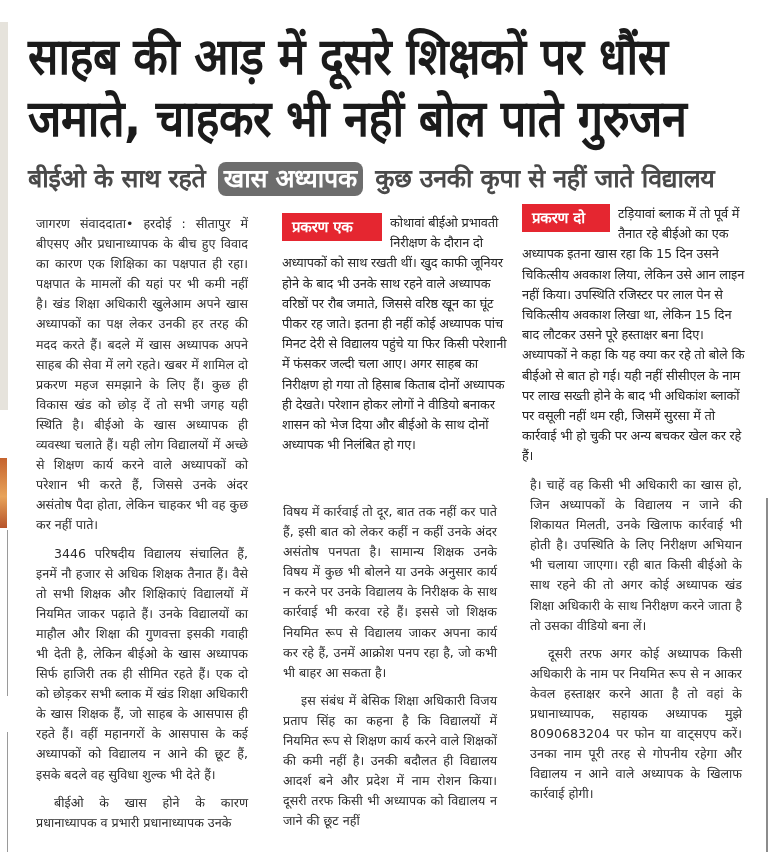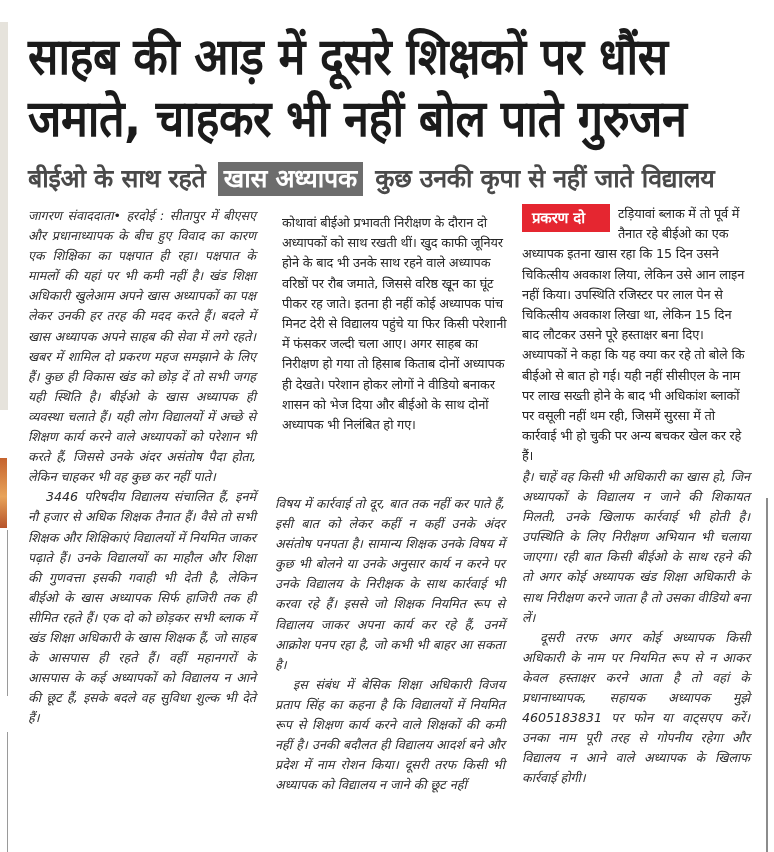--- a/index.html
+++ b/index.html
@@ -65,32 +65,32 @@
       font-weight: bold;
       letter-spacing: -0.3px;
     }
     .subhead .highlight {
       display: inline-block;
       background: #6d6d6d;
       color: #ffffff;
       padding: 0 6px;
       line-height: 34px;
       margin: 0 4px;
+      border-radius: 8px;
     }
 
     .col {
       position: absolute;
       font-size: 12.6px;
       line-height: 20.1px;
       color: #2b2b2b;
       text-align: justify;
     }
     .col p {
-      margin: 0;
-      font-style: italic;
+      margin: 8px;
     }
     .col p.indent { text-indent: 18px; }
     .col-1 { left: 28px; top: 206px; width: 228px; }
     .col-2-bottom { left: 275px; top: 494px; width: 230px; }
     .col-3-bottom { left: 522px; top: 467px; width: 228px; }
 
     .box {
       position: absolute;
       font-size: 12.8px;
       line-height: 20.2px;
@@ -139,36 +139,38 @@
 
 <div class="subhead">
   <span>बीईओ के साथ रहते</span>
   <span class="highlight">खास अध्यापक</span>
   <span>कुछ उनकी कृपा से नहीं जाते विद्यालय</span>
 </div>
 
 <div class="col col-1">
   <p>जागरण संवाददाता• हरदोई : सीतापुर में बीएसए और प्रधानाध्यापक के बीच हुए विवाद का कारण एक शिक्षिका का पक्षपात ही रहा। पक्षपात के मामलों की यहां पर भी कमी नहीं है। खंड शिक्षा अधिकारी खुलेआम अपने खास अध्यापकों का पक्ष लेकर उनकी हर तरह की मदद करते हैं। बदले में खास अध्यापक अपने साहब की सेवा में लगे रहते। खबर में शामिल दो प्रकरण महज समझाने के लिए हैं। कुछ ही विकास खंड को छोड़ दें तो सभी जगह यही स्थिति है। बीईओ के खास अध्यापक ही व्यवस्था चलाते हैं। यही लोग विद्यालयों में अच्छे से शिक्षण कार्य करने वाले अध्यापकों को परेशान भी करते हैं, जिससे उनके अंदर असंतोष पैदा होता, लेकिन चाहकर भी वह कुछ कर नहीं पाते।</p>
   <p class="indent">3446 परिषदीय विद्यालय संचालित हैं, इनमें नौ हजार से अधिक शिक्षक तैनात हैं। वैसे तो सभी शिक्षक और शिक्षिकाएं विद्यालयों में नियमित जाकर पढ़ाते हैं। उनके विद्यालयों का माहौल और शिक्षा की गुणवत्ता इसकी गवाही भी देती है, लेकिन बीईओ के खास अध्यापक सिर्फ हाजिरी तक ही सीमित रहते हैं। एक दो को छोड़कर सभी ब्लाक में खंड शिक्षा अधिकारी के खास शिक्षक हैं, जो साहब के आसपास ही रहते हैं। वहीं महानगरों के आसपास के कई अध्यापकों को विद्यालय न आने की छूट हैं, इसके बदले वह सुविधा शुल्क भी देते हैं।</p>
+  <p class="indent">बीईओ के खास होने के कारण प्रधानाध्यापक व प्रभारी प्रधानाध्यापक उनके</p>
 </div>
 
 <div class="box box-1">
+  <span class="tag">प्रकरण एक</span>
   <span>कोथावां बीईओ प्रभावती निरीक्षण के दौरान दो अध्यापकों को साथ रखती थीं। खुद काफी जूनियर होने के बाद भी उनके साथ रहने वाले अध्यापक वरिष्ठों पर रौब जमाते, जिससे वरिष्ठ खून का घूंट पीकर रह जाते। इतना ही नहीं कोई अध्यापक पांच मिनट देरी से विद्यालय पहुंचे या फिर किसी परेशानी में फंसकर जल्दी चला आए। अगर साहब का निरीक्षण हो गया तो हिसाब किताब दोनों अध्यापक ही देखते। परेशान होकर लोगों ने वीडियो बनाकर शासन को भेज दिया और बीईओ के साथ दोनों अध्यापक भी निलंबित हो गए।</span>
 </div>
 
 <div class="box box-2">
   <span class="tag">प्रकरण दो</span>
   <span>टड़ियावां ब्लाक में तो पूर्व में तैनात रहे बीईओ का एक अध्यापक इतना खास रहा कि 15 दिन उसने चिकित्सीय अवकाश लिया, लेकिन उसे आन लाइन नहीं किया। उपस्थिति रजिस्टर पर लाल पेन से चिकित्सीय अवकाश लिखा था, लेकिन 15 दिन बाद लौटकर उसने पूरे हस्ताक्षर बना दिए। अध्यापकों ने कहा कि यह क्या कर रहे तो बोले कि बीईओ से बात हो गई। यही नहीं सीसीएल के नाम पर लाख सख्ती होने के बाद भी अधिकांश ब्लाकों पर वसूली नहीं थम रही, जिसमें सुरसा में तो कार्रवाई भी हो चुकी पर अन्य बचकर खेल कर रहे हैं।</span>
 </div>
 
 <div class="col col-2-bottom">
   <p>विषय में कार्रवाई तो दूर, बात तक नहीं कर पाते हैं, इसी बात को लेकर कहीं न कहीं उनके अंदर असंतोष पनपता है। सामान्य शिक्षक उनके विषय में कुछ भी बोलने या उनके अनुसार कार्य न करने पर उनके विद्यालय के निरीक्षक के साथ कार्रवाई भी करवा रहे हैं। इससे जो शिक्षक नियमित रूप से विद्यालय जाकर अपना कार्य कर रहे हैं, उनमें आक्रोश पनप रहा है, जो कभी भी बाहर आ सकता है।</p>
   <p class="indent">इस संबंध में बेसिक शिक्षा अधिकारी विजय प्रताप सिंह का कहना है कि विद्यालयों में नियमित रूप से शिक्षण कार्य करने वाले शिक्षकों की कमी नहीं है। उनकी बदौलत ही विद्यालय आदर्श बने और प्रदेश में नाम रोशन किया। दूसरी तरफ किसी भी अध्यापक को विद्यालय न जाने की छूट नहीं</p>
 </div>
 
 <div class="col col-3-bottom">
   <p>है। चाहें वह किसी भी अधिकारी का खास हो, जिन अध्यापकों के विद्यालय न जाने की शिकायत मिलती, उनके खिलाफ कार्रवाई भी होती है। उपस्थिति के लिए निरीक्षण अभियान भी चलाया जाएगा। रही बात किसी बीईओ के साथ रहने की तो अगर कोई अध्यापक खंड शिक्षा अधिकारी के साथ निरीक्षण करने जाता है तो उसका वीडियो बना लें।</p>
-  <p class="indent">दूसरी तरफ अगर कोई अध्यापक किसी अधिकारी के नाम पर नियमित रूप से न आकर केवल हस्ताक्षर करने आता है तो वहां के प्रधानाध्यापक, सहायक अध्यापक मुझे 4605183831 पर फोन या वाट्सएप करें। उनका नाम पूरी तरह से गोपनीय रहेगा और विद्यालय न आने वाले अध्यापक के खिलाफ कार्रवाई होगी।</p>
+  <p class="indent">दूसरी तरफ अगर कोई अध्यापक किसी अधिकारी के नाम पर नियमित रूप से न आकर केवल हस्ताक्षर करने आता है तो वहां के प्रधानाध्यापक, सहायक अध्यापक मुझे 8090683204 पर फोन या वाट्सएप करें। उनका नाम पूरी तरह से गोपनीय रहेगा और विद्यालय न आने वाले अध्यापक के खिलाफ कार्रवाई होगी।</p>
 </div>
 
 <div class="tail-line">
   
 </div>
 
 </body></html>

